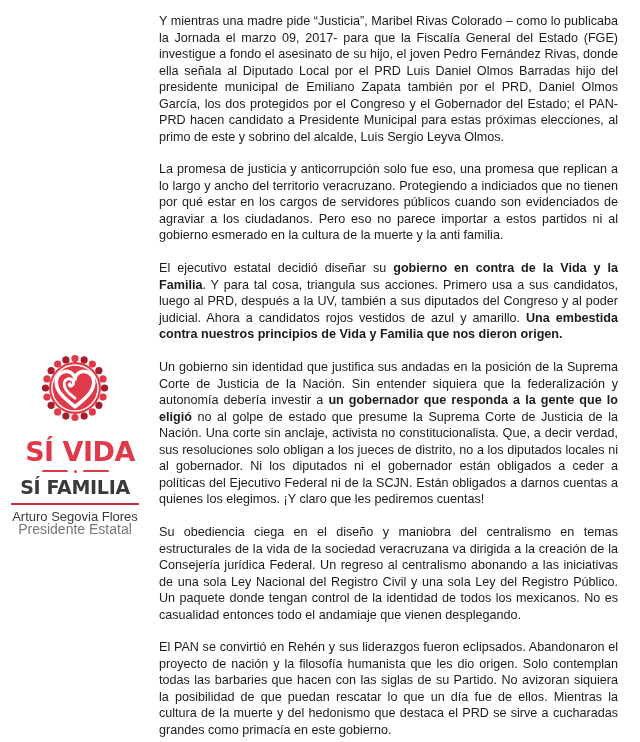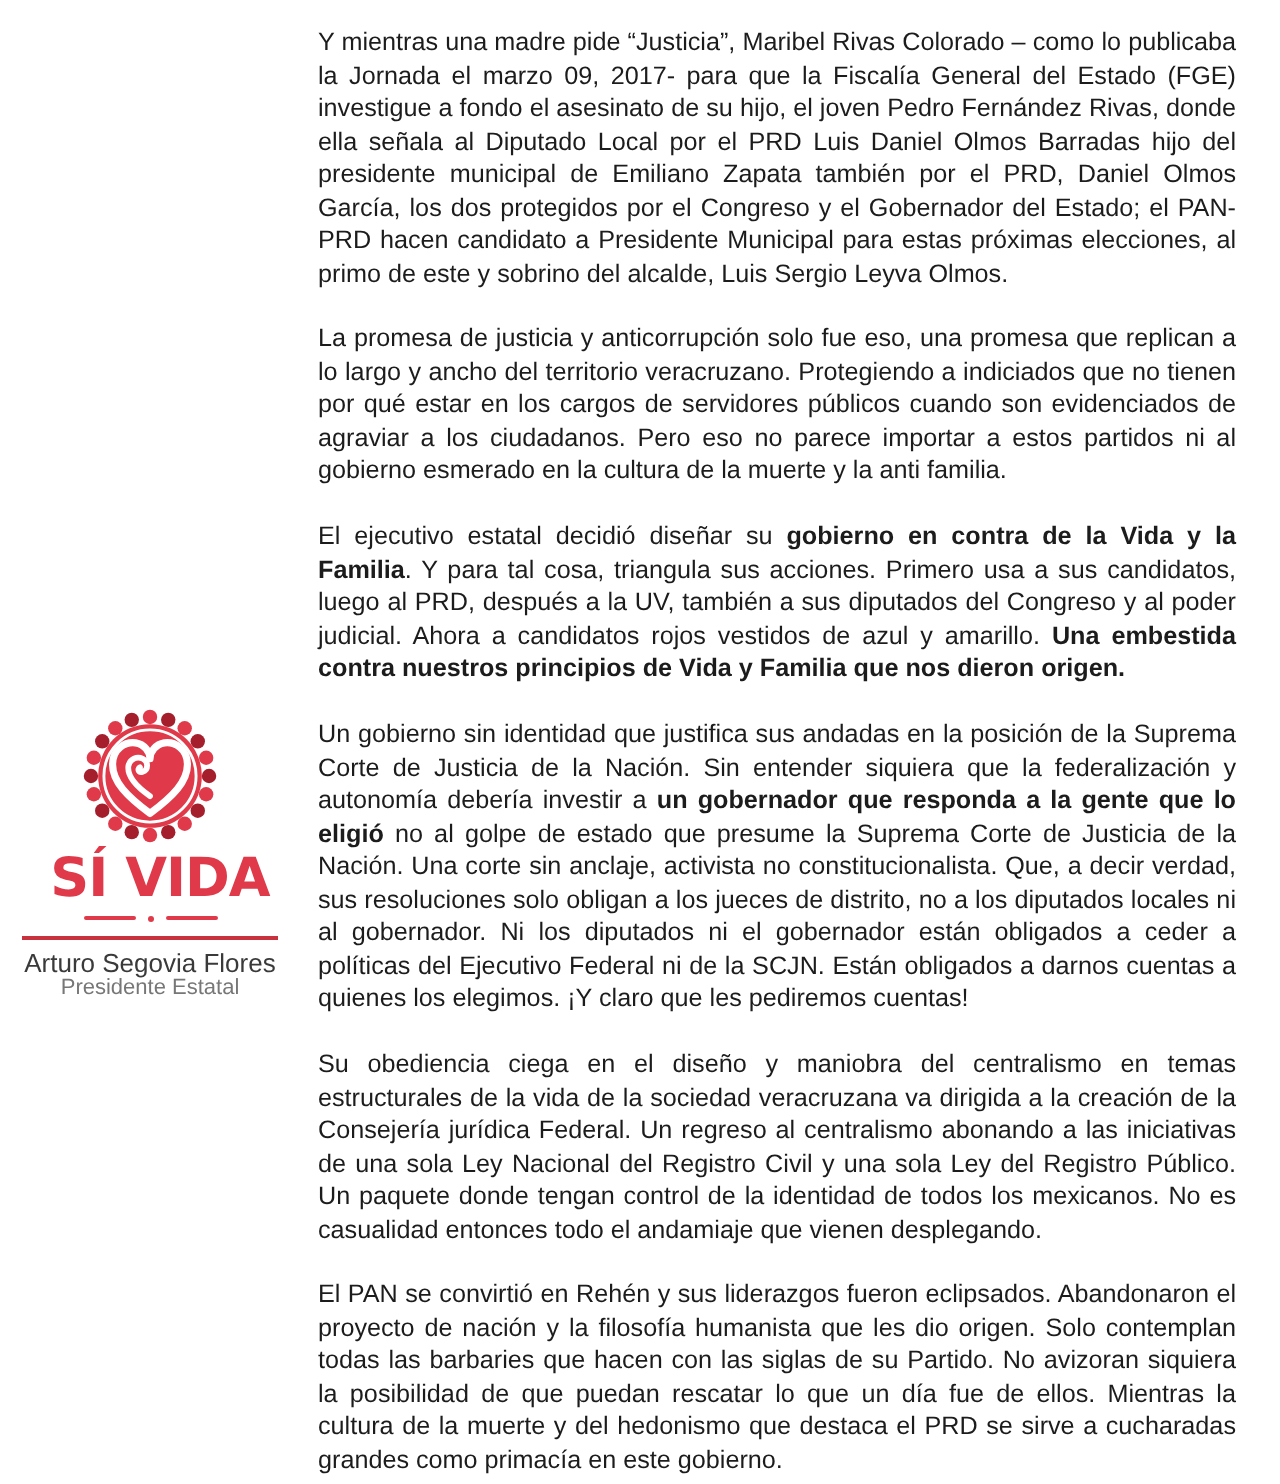--- a/index.html
+++ b/index.html
@@ -1,26 +1,26 @@
 <!DOCTYPE html>
 <html><head>
   <meta charset="utf-8">
   <style>
     html, body { margin: 0; padding: 0; background: #ffffff; }
     body { width: 640px; height: 742px; position: relative; overflow: hidden; font-family: "Liberation Sans", sans-serif; color: #1a1a1a; }
     .sidebar { position: absolute; left: 0; top: 352px; width: 150px; text-align: center; }
     .logo { display: block; margin: 0 auto; width: 72px; height: 72px; }
-    .brand-line1 { color: #e03a4a; font-family: "DejaVu Sans", sans-serif; font-weight: bold; font-size: 27px; letter-spacing: -0.5px; line-height: 28px; margin-top: 2px; padding-left: 10px; }
+    .brand-line1 { color: #e03a4a; font-family: "DejaVu Sans", sans-serif; font-weight: bold; font-size: 27px; letter-spacing: -0.5px; line-height: 28px; margin-top: 14px; padding-left: 10px; }
     .brand-dash { display: flex; justify-content: center; align-items: center; gap: 6px; height: 8px; margin: 1px 0 1px 0; }
     .brand-dash .seg { height: 2px; background: #e03a4a; border-radius: 1px; }
     .brand-dash .dot { width: 3px; height: 3px; background: #e03a4a; border-radius: 50%; }
     .brand-line2 { color: #3a3a3a; font-family: "DejaVu Sans", sans-serif; font-weight: bold; font-size: 19px; line-height: 22px; letter-spacing: -0.3px; }
     .brand-rule { width: 128px; height: 2px; background: #c8323f; margin: 5px auto 6px auto; }
     .person-name { font-size: 13px; font-weight: normal; color: #3a3a3a; line-height: 12px; }
-    .person-role { font-size: 11px; color: #777; line-height: 12px; }
+    .person-role { font-size: 14px; color: #777; line-height: 12px; }
     .contact { margin-top: 12px; }
     .contact-email { font-size: 8.2px; color: #d9707c; line-height: 11px; }
     .contact-phone { font-size: 8.2px; color: #d9707c; line-height: 11px; }
 
     .content { position: absolute; left: 159px; top: 13px; width: 459px; font-family: "Liberation Sans", sans-serif; font-size: 12.6px; line-height: 16.5px; color: #1c1c1c; }
     .content p { margin: 0 0 16.4px 0; text-align: justify; }
     .content b { font-weight: bold; }
   </style>
 </head>
 <body>
@@ -53,20 +53,21 @@
     <circle cx="50" cy="50" r="32" fill="none" stroke="#ffffff" stroke-width="2"></circle>
     <path d="M50 76 C34 64 24 54 24 42 C24 31 33 26 40 27 C46 28 50 33 50 38 C50 33 54 28 60 27 C67 26 76 31 76 42 C76 54 66 64 50 76 Z" fill="none" stroke="#ffffff" stroke-width="5" stroke-linejoin="round"></path>
     <path d="M50 64 C40 57 34 50 35 43 C36 38 41 36 45 38 C49 40 49 46 45 47 C42 48 41 45 43 44" fill="none" stroke="#ffffff" stroke-width="4" stroke-linecap="round"></path>
   </svg>
   <div class="brand-line1">SÍ VIDA</div>
   <div class="brand-dash">
     <span class="seg" style="width:26px"></span>
     <span class="dot"></span>
     <span class="seg" style="width:26px"></span>
   </div>
+  <div class="brand-line2">SÍ FAMILIA</div>
   <div class="brand-rule"></div>
   <div class="person-name">Arturo Segovia Flores</div>
   <div class="person-role">Presidente Estatal</div>
 </div>
 
 <div class="content">
     <p><span>Y mientras una madre pide “Justicia”, Maribel Rivas Colorado  – como lo publicaba la Jornada el marzo 09, 2017- para que la Fiscalía General del Estado (FGE) investigue a fondo el asesinato de su hijo, el joven Pedro Fernández Rivas, donde ella señala al Diputado Local por el PRD Luis Daniel Olmos Barradas hijo del presidente municipal de Emiliano Zapata también por el PRD, Daniel Olmos García, los dos protegidos por el Congreso y el Gobernador del Estado; el PAN-PRD hacen candidato a Presidente Municipal para estas próximas elecciones, al primo de este y sobrino del alcalde, Luis Sergio Leyva Olmos.</span></p>
     <p><span>La promesa de justicia y anticorrupción solo fue eso, una promesa que replican a lo largo y ancho del territorio veracruzano. Protegiendo a indiciados que no tienen por qué estar en los cargos de servidores públicos cuando son evidenciados de agraviar a los ciudadanos. Pero eso no parece importar a estos partidos ni al gobierno esmerado en la cultura de la muerte y la anti familia.</span></p>
     <p><span>El ejecutivo estatal decidió diseñar su </span><b>gobierno en contra de la Vida y la Familia</b><span>. Y para tal cosa, triangula sus acciones. Primero usa a sus candidatos, luego al PRD, después a la UV, también a sus diputados del Congreso y al poder judicial. Ahora a candidatos rojos vestidos de azul y amarillo. </span><b>Una embestida contra nuestros principios de Vida y Familia que nos dieron origen.</b></p>
     <p><span>Un gobierno sin identidad que justifica sus andadas en la posición de la Suprema Corte de Justicia de la Nación. Sin entender siquiera que la federalización y autonomía debería investir a </span><b>un gobernador que responda a la gente que lo eligió</b><span> no al golpe de estado que presume la Suprema Corte de Justicia de la Nación. Una corte sin anclaje, activista no constitucionalista. Que, a decir verdad, sus resoluciones solo obligan a los jueces de distrito, no a los diputados locales ni al gobernador. Ni los diputados ni el gobernador están obligados a ceder a políticas del Ejecutivo Federal ni de la SCJN. Están obligados a darnos cuentas a quienes los elegimos. ¡Y claro que les pediremos cuentas!</span></p>

